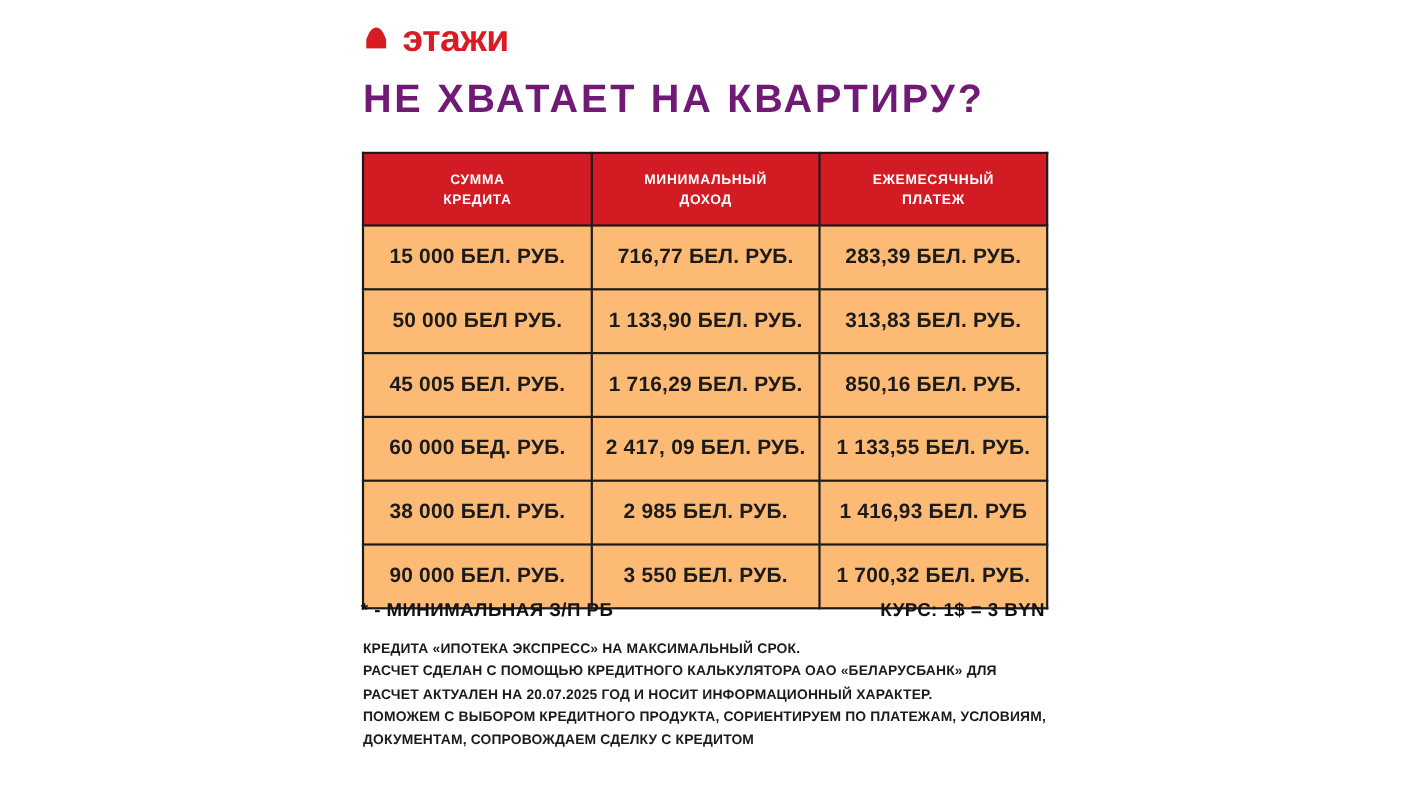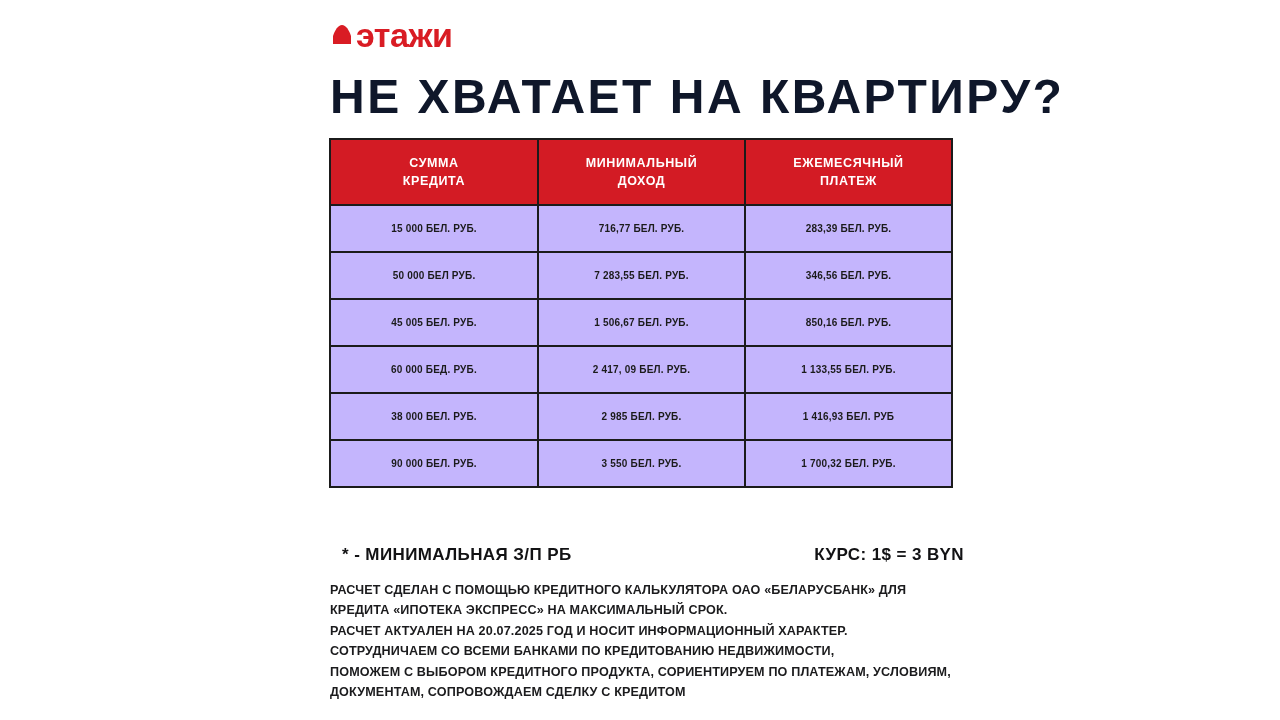--- a/index.html
+++ b/index.html
@@ -22,20 +22,21 @@
     box-sizing: border-box;
   }
 
   
   .logo-row {
     position: absolute;
     left: 328px;
     top: 18px;
     display: flex;
     align-items: center;
+    gap: 10px;
   }
   .logo-mark {
     width: 28px;
     height: 26px;
     position: relative;
     flex: 0 0 auto;
   }
   .logo-mark svg { display: block; }
   .logo-text {
     font-size: 34px;
@@ -44,24 +45,24 @@
     color: #d91c24;
     line-height: 1;
   }
 
   
   .headline {
     position: absolute;
     left: 330px;
     top: 70px;
     width: 640px;
-    font-size: 48px;
+    font-size: 36px;
     font-weight: bold;
     letter-spacing: 2.5px;
-    color: #0f172a;
+    color: #701a75;
     line-height: 1.12;
     white-space: nowrap;
   }
 
   
   .table-wrap {
     position: absolute;
     left: 329px;
     top: 138px;
     width: 632px;
@@ -77,37 +78,37 @@
     font-size: 12.5px;
     font-weight: bold;
     letter-spacing: 0.6px;
     line-height: 1.45;
     padding: 14px 6px;
     text-align: center;
     border: 2px solid #1b1b1b;
     text-transform: uppercase;
   }
   table.credit-table td {
-    font-size: 10px;
+    font-size: 19px;
     font-weight: bold;
     color: #1b1b1b;
     text-align: center;
     padding: 17px 4px;
     border: 2px solid #1b1b1b;
-    background: #c4b5fd;
+    background: #fdba74;
     letter-spacing: 0.2px;
   }
   table.credit-table col.c1 { width: 208px; }
   table.credit-table col.c2 { width: 207px; }
   table.credit-table col.c3 { width: 207px; }
 
   
   .note-row {
     position: absolute;
-    left: 342px;
+    left: 328px;
     top: 545px;
     width: 622px;
     display: flex;
     justify-content: space-between;
     align-items: baseline;
     font-size: 17px;
     font-weight: bold;
     letter-spacing: 0.4px;
     color: #121214;
   }
@@ -169,26 +170,26 @@
         </tr>
       </thead>
       <tbody>
         <tr>
           <td>15 000 БЕЛ. РУБ.</td>
           <td>716,77 БЕЛ. РУБ.</td>
           <td>283,39 БЕЛ. РУБ.</td>
         </tr>
         <tr>
           <td>50 000 БЕЛ РУБ.</td>
-          <td>7 283,55 БЕЛ. РУБ.</td>
-          <td>346,56 БЕЛ. РУБ.</td>
+          <td>1 133,90 БЕЛ. РУБ.</td>
+          <td>313,83 БЕЛ. РУБ.</td>
         </tr>
         <tr>
           <td>45 005 БЕЛ. РУБ.</td>
-          <td>1 506,67 БЕЛ. РУБ.</td>
+          <td>1 716,29 БЕЛ. РУБ.</td>
           <td>850,16 БЕЛ. РУБ.</td>
         </tr>
         <tr>
           <td>60 000 БЕД. РУБ.</td>
           <td>2 417, 09 БЕЛ. РУБ.</td>
           <td>1 133,55 БЕЛ. РУБ.</td>
         </tr>
         <tr>
           <td>38 000 БЕЛ. РУБ.</td>
           <td>2 985 БЕЛ. РУБ.</td>
@@ -202,21 +203,20 @@
       </tbody>
     </table>
   </div>
 
   <div class="note-row">
     <span>* - МИНИМАЛЬНАЯ З/П РБ</span>
     <span>КУРС: 1$ = 3 BYN</span>
   </div>
 
   <div class="fine-print">
+    <p>КРЕДИТА «ИПОТЕКА ЭКСПРЕСС» НА МАКСИМАЛЬНЫЙ СРОК.</p>
     <p>РАСЧЕТ СДЕЛАН С ПОМОЩЬЮ КРЕДИТНОГО КАЛЬКУЛЯТОРА ОАО «БЕЛАРУСБАНК» ДЛЯ</p>
-    <p>КРЕДИТА «ИПОТЕКА ЭКСПРЕСС» НА МАКСИМАЛЬНЫЙ СРОК.</p>
     <p>РАСЧЕТ АКТУАЛЕН НА 20.07.2025 ГОД И НОСИТ ИНФОРМАЦИОННЫЙ ХАРАКТЕР.</p>
-    <p>СОТРУДНИЧАЕМ СО ВСЕМИ БАНКАМИ ПО КРЕДИТОВАНИЮ НЕДВИЖИМОСТИ,</p>
     <p>ПОМОЖЕМ С ВЫБОРОМ КРЕДИТНОГО ПРОДУКТА, СОРИЕНТИРУЕМ ПО ПЛАТЕЖАМ, УСЛОВИЯМ,</p>
     <p>ДОКУМЕНТАМ, СОПРОВОЖДАЕМ СДЕЛКУ С КРЕДИТОМ</p>
   </div>
 
 </div>
 
 </body></html>

